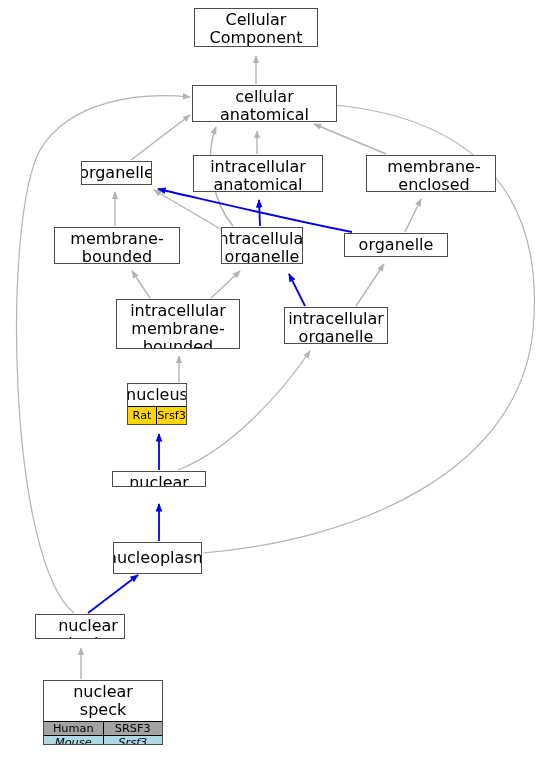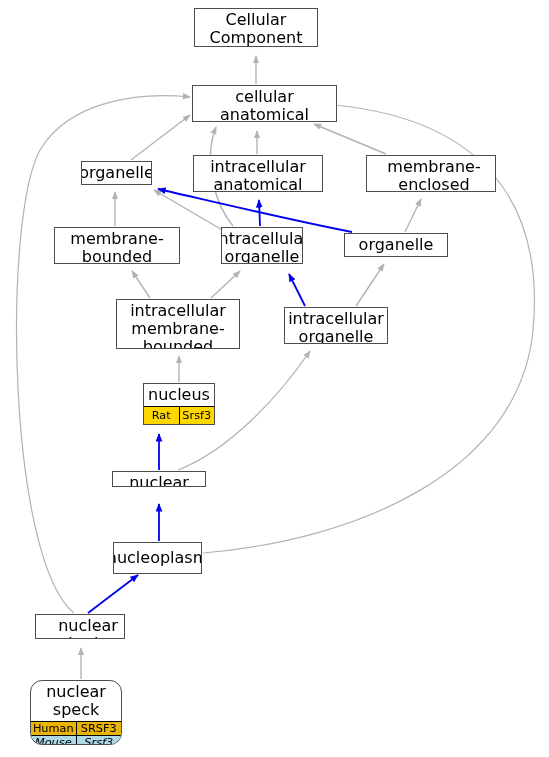--- a/index.html
+++ b/index.html
@@ -152,43 +152,43 @@
     <div class="title">intracellular
 membrane-bounded
 organelle</div>
   </div>
 
   <div class="node" style="left:284px;top:307px;width:104px;height:37px;">
     <div class="title">intracellular
 organelle lumen</div>
   </div>
 
-  <div class="node" style="left:143px;top:383px;width:72px;height:42px;">
+  <div class="node" style="left:127px;top:383px;width:60px;height:42px;">
     <div class="title">nucleus</div>
     <div class="annorow" style="background:#ffd700;">
       <div class="annocell left">Rat</div>
       <div class="annocell">Srsf3</div>
     </div>
   </div>
 
   <div class="node" style="left:112px;top:471px;width:94px;height:16px;">
     <div class="title">nuclear lumen</div>
   </div>
 
   <div class="node" style="left:113px;top:542px;width:89px;height:32px;">
     <div class="title">nucleoplasm</div>
   </div>
 
   <div class="node" style="left:35px;top:614px;width:90px;height:25px;padding-left:16px;">
     <div class="title">nuclear body</div>
   </div>
 
-  <div class="node" style="left:30px;top:680px;width:92px;height:65px;border-radius:12px;">
+  <div class="node" style="left:43px;top:680px;width:120px;height:65px;">
     <div class="title">nuclear speck</div>
-    <div class="annorow" style="background:#eab308;">
+    <div class="annorow" style="background:#a3a3a3;">
       <div class="annocell left">Human</div>
       <div class="annocell">SRSF3</div>
     </div>
     <div class="annorow" style="background:#add8e6;font-style:italic;">
       <div class="annocell left">Mouse</div>
       <div class="annocell">Srsf3</div>
     </div>
   </div>
 
 </div>

